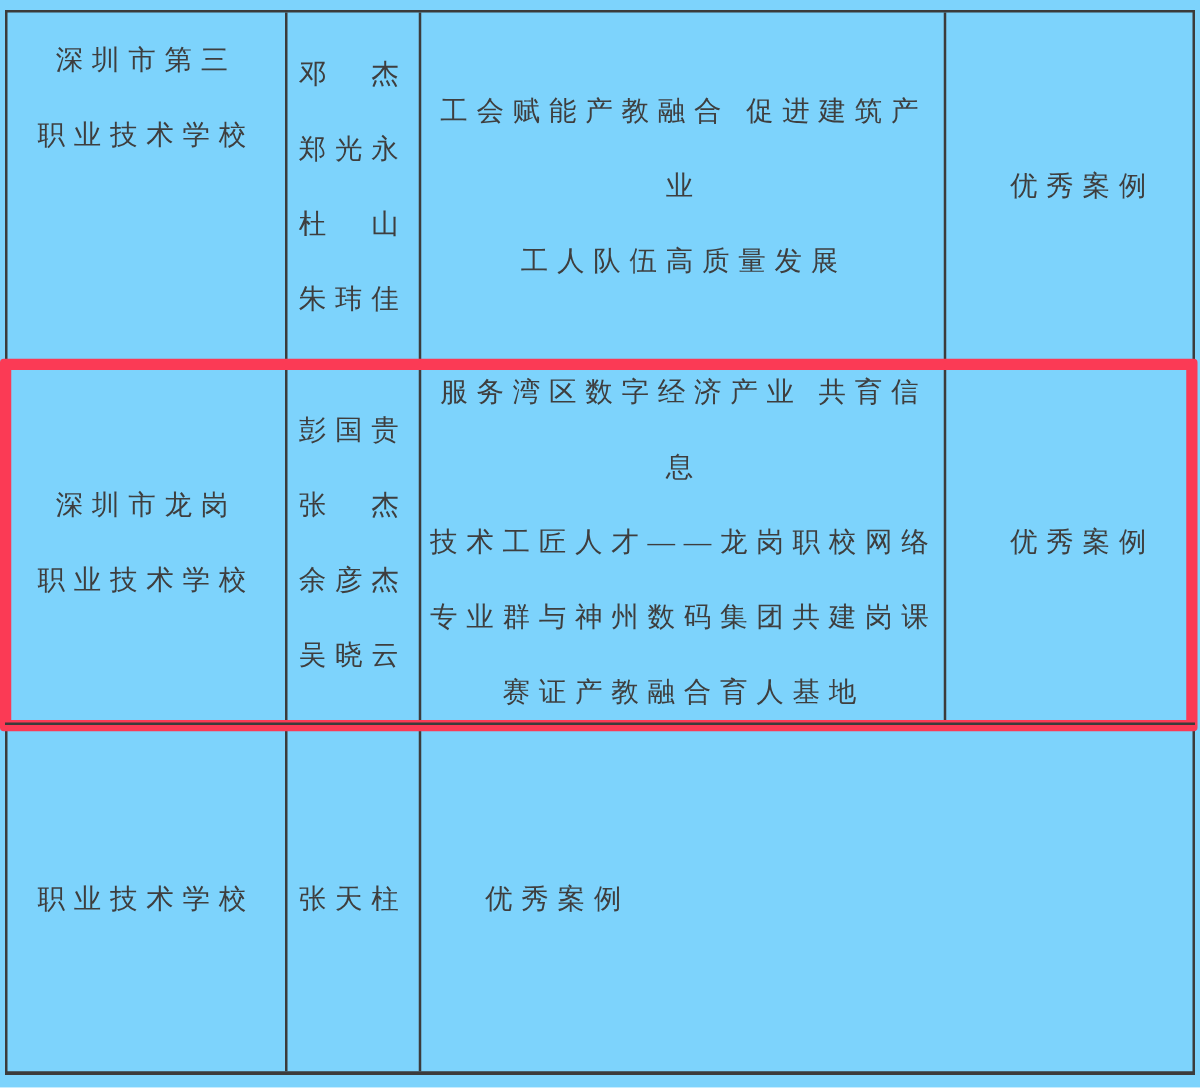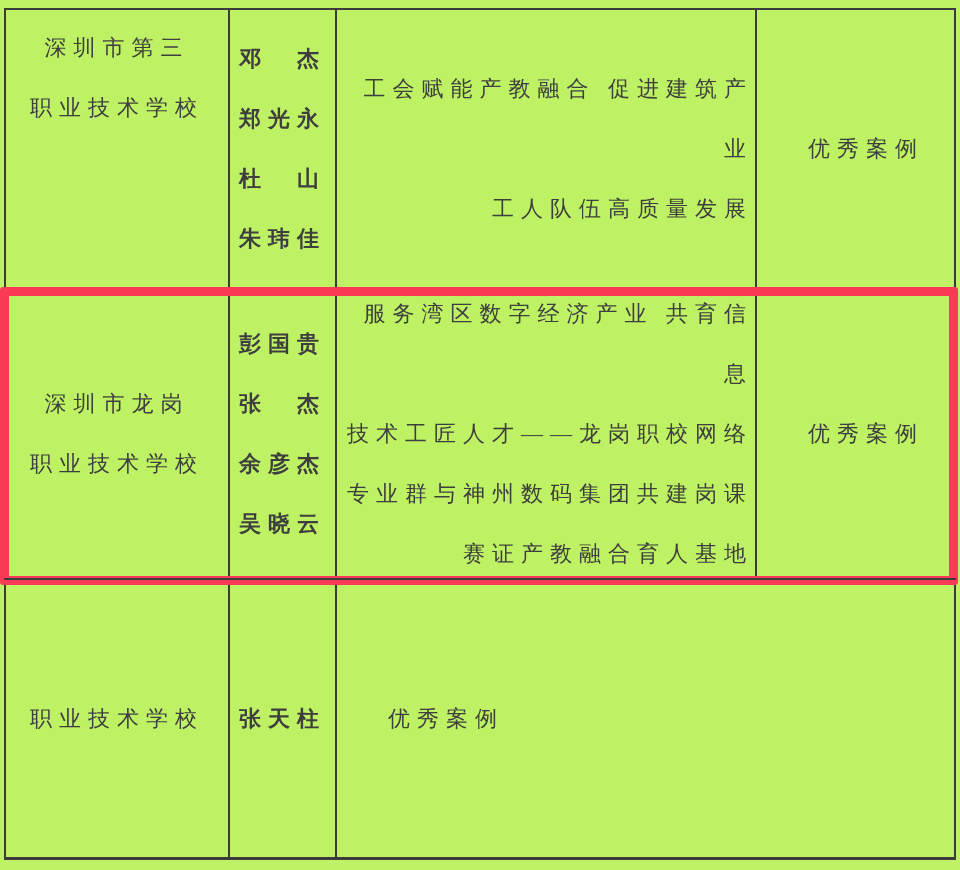--- a/index.html
+++ b/index.html
@@ -8,21 +8,21 @@
     background: #ffffff;
     width: 960px;
     height: 870px;
     overflow: hidden;
     font-family: "Liberation Serif", "DejaVu Serif", serif;
   }
   .page {
     position: relative;
     width: 960px;
     height: 870px;
-    background: #bef264;
+    background: #7dd3fc;
   }
   .tbl {
     position: absolute;
     left: 4px;
     top: 8px;
     width: 952px;
     height: 852px;
     box-sizing: border-box;
     border: 2px solid #3b3b3b;
     border-bottom-width: 3px;
@@ -47,25 +47,25 @@
     display: flex;
     flex-direction: column;
     justify-content: center;
     align-items: center;
     white-space: pre-line;
     text-align: center;
     overflow: hidden;
   }
   .cell:last-child { border-right: none; padding-left: 40px; }
   .c-school { width: 224px; }
-  .c-people { width: 107px; font-weight: bold; }
+  .c-people { width: 107px; }
   .c-title  {
     width: 420px;
     align-items: flex-start;
-    text-align: right;
+    text-align: center;
     padding: 0 2px 0 4px;
   }
   .c-award  { width: 178px; }
   .row-1 .c-school {
     justify-content: flex-start;
     padding-top: 8px;
   }
   .highlight-box {
     position: absolute;
     left: 0;

